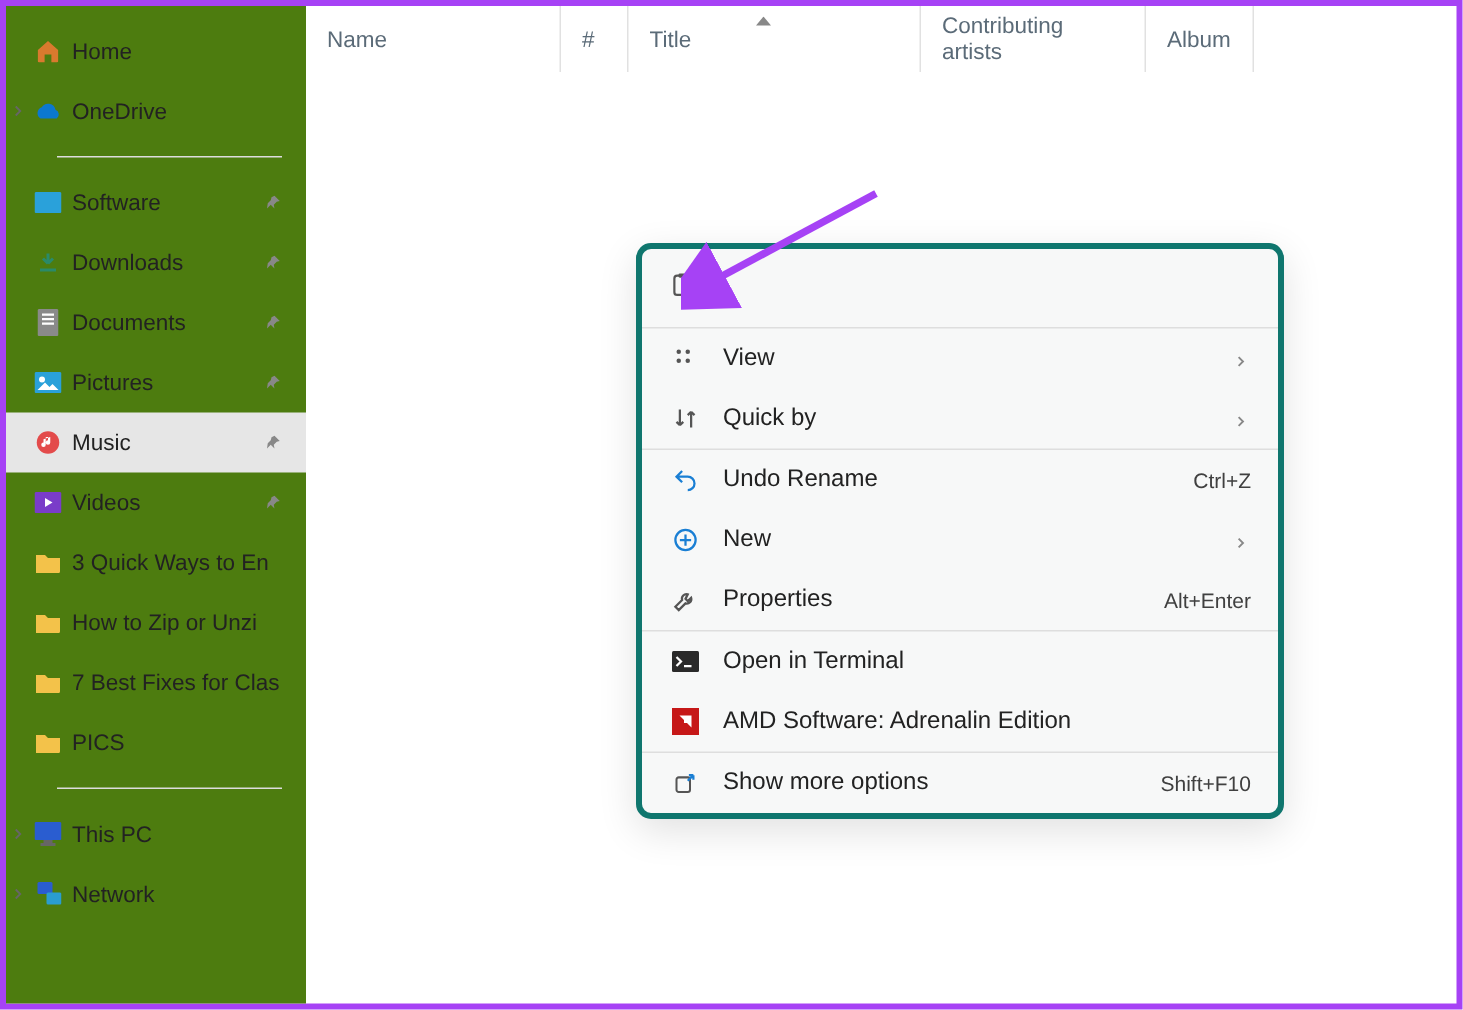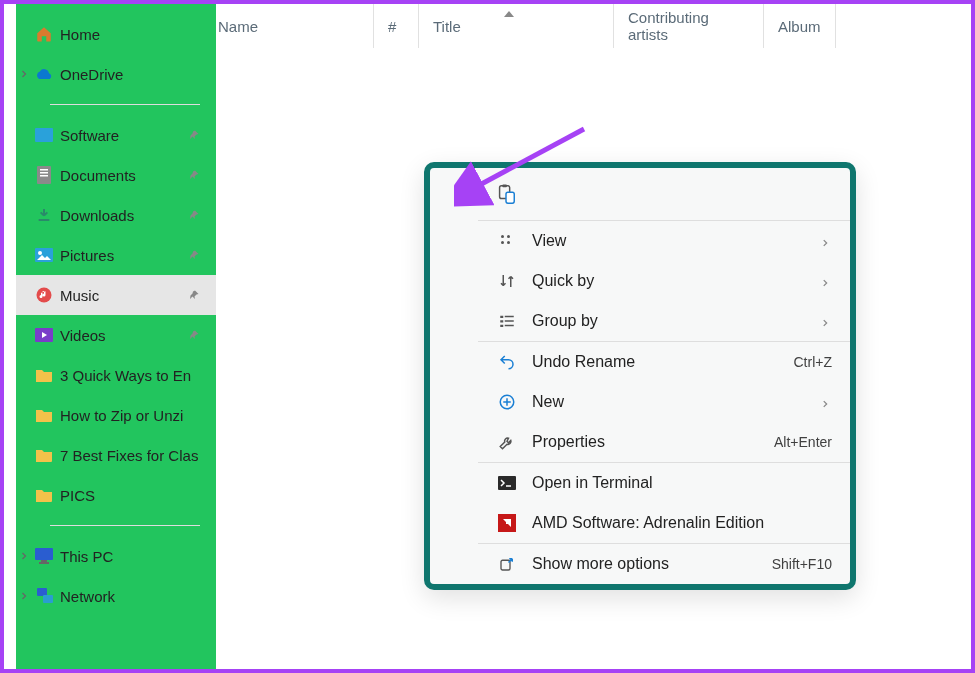--- a/index.html
+++ b/index.html
@@ -15,25 +15,25 @@
 .frame {
   width: 975px;
   height: 673px;
   border: 4px solid #a642f5;
   position: relative;
   background: #fff;
 }
 
 .sidebar {
   position: absolute;
-  left: 12px;
+  left: 0;
   top: 0;
   bottom: 0;
   width: 200px;
-  background: #22c55e;
+  background: #4d7c0f;
   padding-top: 10px;
 }
 .nav-item {
   display: flex;
   align-items: center;
   height: 40px;
   padding: 0 14px 0 44px;
   position: relative;
   cursor: pointer;
   white-space: nowrap;
@@ -99,24 +99,23 @@
   color: #888;
   font-size: 12px;
 }
 
 .ctx {
   position: absolute;
   left: 420px;
   top: 158px;
   width: 432px;
   background: #f7f8f8;
-  border: 6px solid #0f766e;
+  border: 4px solid #0f766e;
   border-radius: 10px;
   box-shadow: 0 8px 26px rgba(0,0,0,.12);
-  padding-left: 48px;
 }
 .ctx-top {
   padding: 12px 14px;
 }
 .paste-tile {
   width: 28px;
   height: 28px;
   display: flex;
   align-items: center;
   justify-content: center;
@@ -194,43 +193,43 @@
       <span class="label">Software</span>
       <span class="pin-icon">
         <svg width="12" height="12" viewBox="0 0 24 24">
             <path fill="#888" d="M14 3l7 7-4 1-4 4 1 5-5-5-5 5 1-7 4-4 1-4z"></path>
           </svg>
       </span>
     </div>
 
     <div class="nav-item">
       <span class="icon-slot">
+        <svg width="16" height="16" viewBox="0 0 24 24">
+            <path fill="#2a8a6a" d="M12 3v10m0 0l-5-5m5 5l5-5" stroke="#2a8a6a" stroke-width="3"></path>
+            <rect x="4" y="18" width="16" height="3" fill="#2a8a6a"></rect>
+          </svg>
+      </span>
+      <span class="label">Downloads</span>
+      <span class="pin-icon">
+        <svg width="12" height="12" viewBox="0 0 24 24">
+            <path fill="#888" d="M14 3l7 7-4 1-4 4 1 5-5-5-5 5 1-7 4-4 1-4z"></path>
+          </svg>
+      </span>
+    </div>
+
+    <div class="nav-item">
+      <span class="icon-slot">
         <svg width="14" height="18" viewBox="0 0 14 18">
             <rect width="14" height="18" rx="1" fill="#8a8a8a"></rect>
             <rect x="3" y="3" width="8" height="1.5" fill="#fff"></rect>
             <rect x="3" y="6" width="8" height="1.5" fill="#fff"></rect>
             <rect x="3" y="9" width="8" height="1.5" fill="#fff"></rect>
           </svg>
       </span>
       <span class="label">Documents</span>
-      <span class="pin-icon">
-        <svg width="12" height="12" viewBox="0 0 24 24">
-            <path fill="#888" d="M14 3l7 7-4 1-4 4 1 5-5-5-5 5 1-7 4-4 1-4z"></path>
-          </svg>
-      </span>
-    </div>
-
-    <div class="nav-item">
-      <span class="icon-slot">
-        <svg width="16" height="16" viewBox="0 0 24 24">
-            <path fill="#2a8a6a" d="M12 3v10m0 0l-5-5m5 5l5-5" stroke="#2a8a6a" stroke-width="3"></path>
-            <rect x="4" y="18" width="16" height="3" fill="#2a8a6a"></rect>
-          </svg>
-      </span>
-      <span class="label">Downloads</span>
       <span class="pin-icon">
         <svg width="12" height="12" viewBox="0 0 24 24">
             <path fill="#888" d="M14 3l7 7-4 1-4 4 1 5-5-5-5 5 1-7 4-4 1-4z"></path>
           </svg>
       </span>
     </div>
 
     <div class="nav-item">
       <span class="icon-slot">
         <svg width="18" height="14" viewBox="0 0 18 14">
@@ -403,38 +402,20 @@
           </svg>
       </span>
       <span class="lbl">Quick by</span>
       <span class="chev">
         <svg width="10" height="10" viewBox="0 0 24 24">
             <path fill="none" stroke="#888" stroke-width="3" d="M9 5l7 7-7 7"></path>
           </svg>
       </span>
     </div>
 
-    <div class="ctx-row">
-      <span class="ci">
-        <svg width="18" height="18" viewBox="0 0 24 24">
-            <rect x="3" y="5" width="4" height="3" fill="#555"></rect>
-            <rect x="9" y="5" width="12" height="2" fill="#555"></rect>
-            <rect x="3" y="11" width="4" height="3" fill="#555"></rect>
-            <rect x="9" y="11" width="12" height="2" fill="#555"></rect>
-            <rect x="3" y="17" width="4" height="3" fill="#555"></rect>
-            <rect x="9" y="17" width="12" height="2" fill="#555"></rect>
-          </svg>
-      </span>
-      <span class="lbl">Group by</span>
-      <span class="chev">
-        <svg width="10" height="10" viewBox="0 0 24 24">
-            <path fill="none" stroke="#888" stroke-width="3" d="M9 5l7 7-7 7"></path>
-          </svg>
-      </span>
-    </div>
 
     <div class="ctx-sep"></div>
 
     <div class="ctx-row">
       <span class="ci">
         <svg width="18" height="18" viewBox="0 0 24 24">
             <path fill="none" stroke="#1a7fd4" stroke-width="2" d="M9 14l-5-5 5-5M4 9h10a6 6 0 0 1 0 12"></path>
           </svg>
       </span>
       <span class="lbl">Undo Rename</span>

